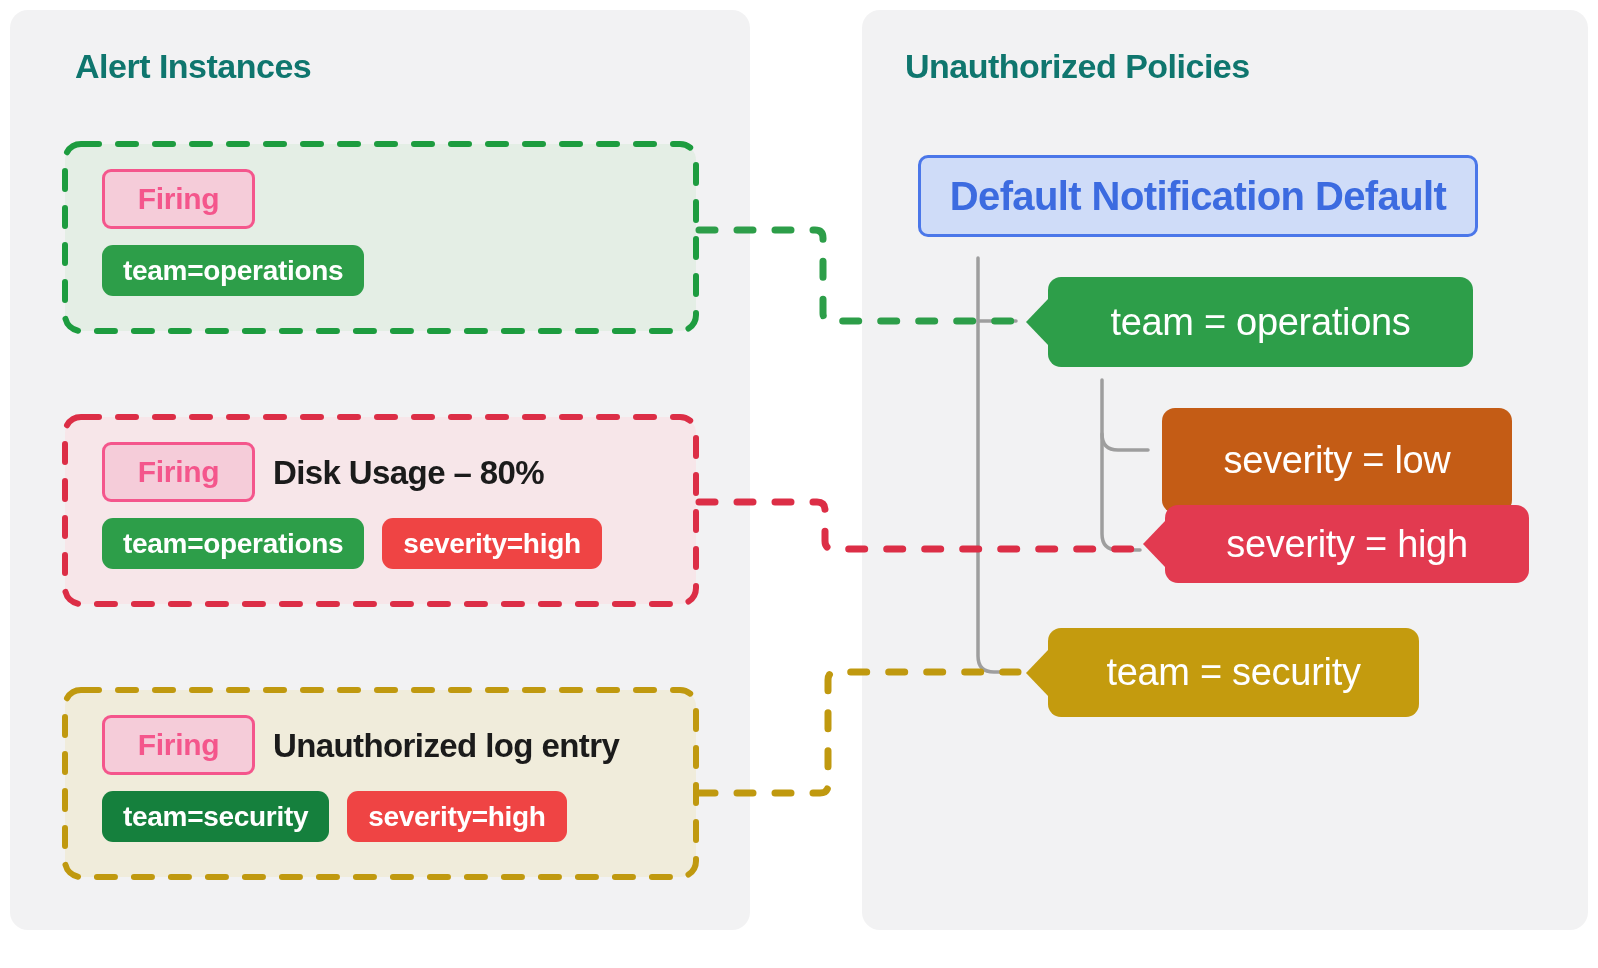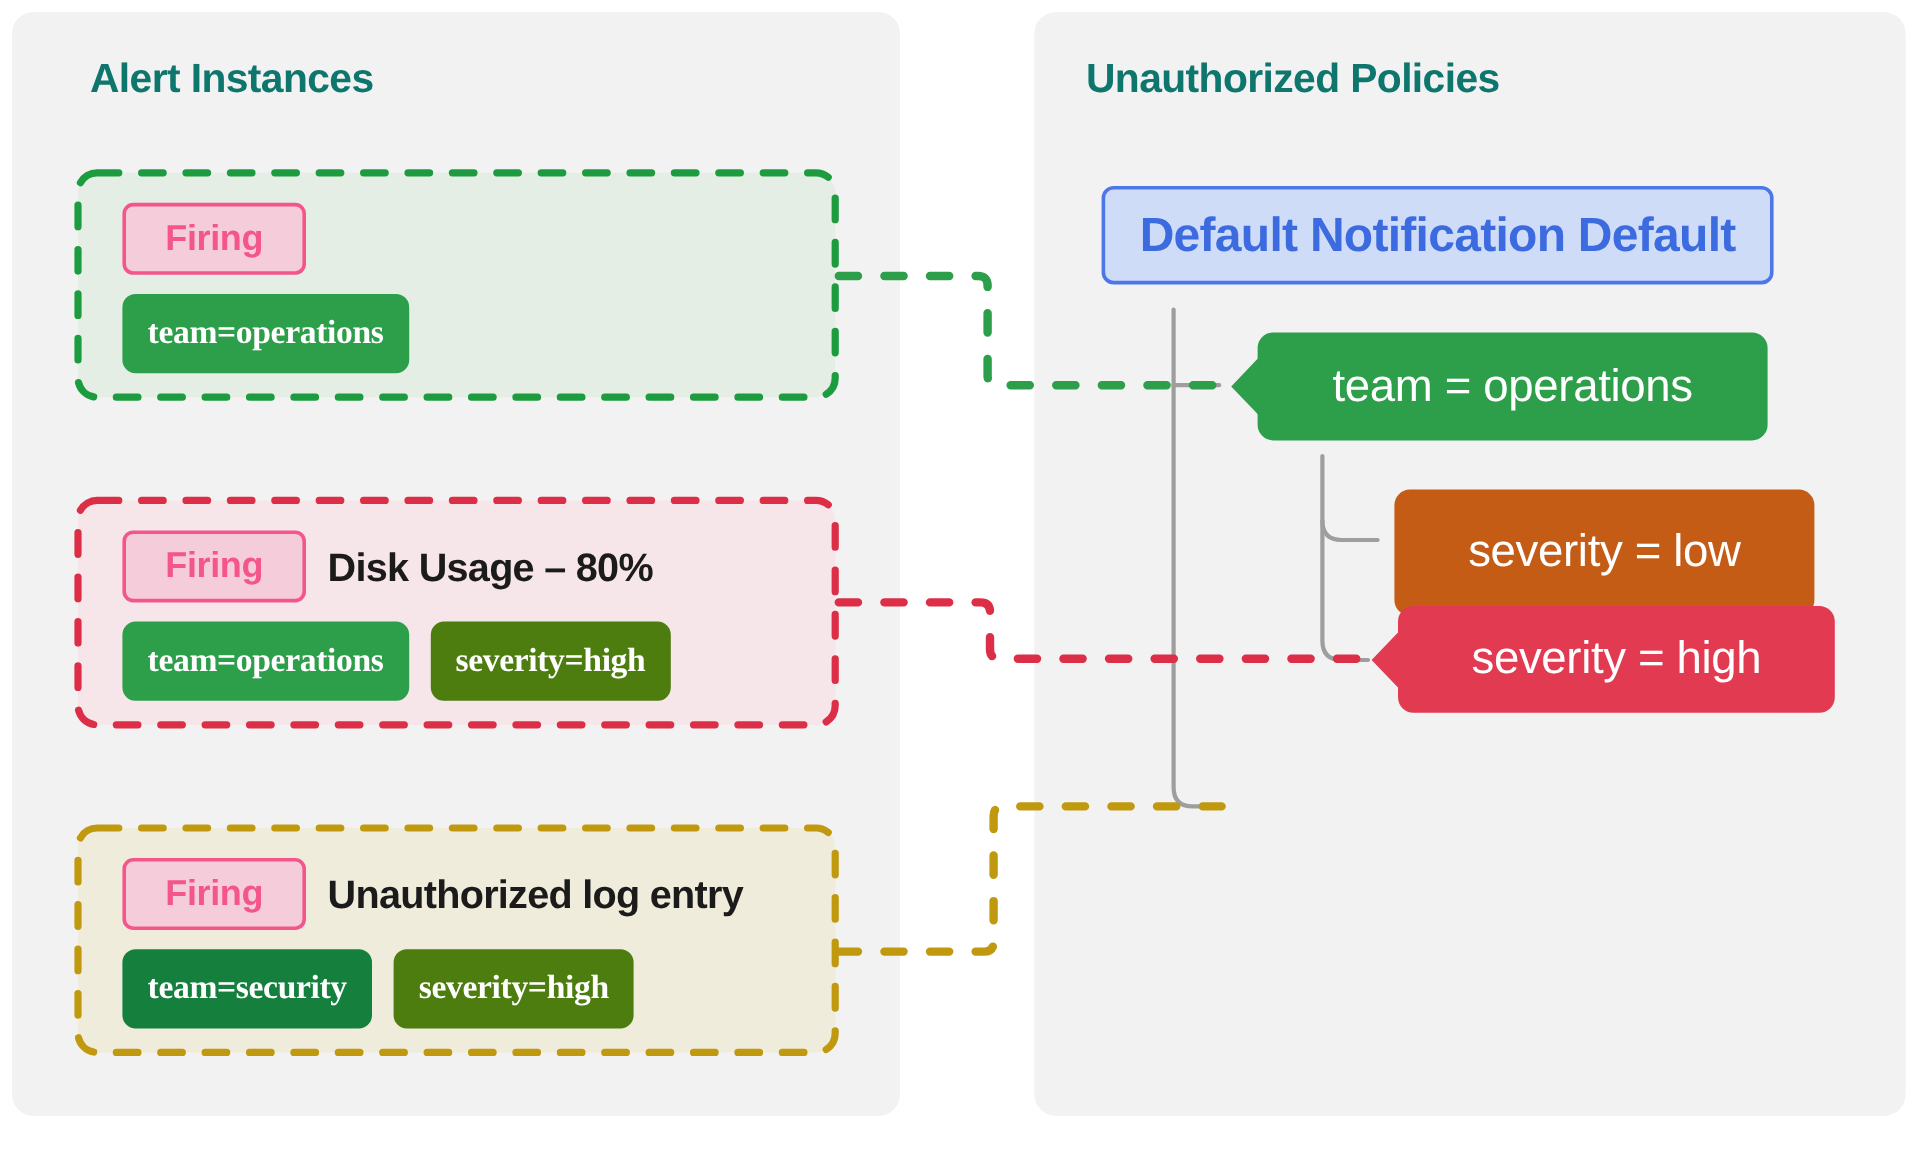--- a/index.html
+++ b/index.html
@@ -31,26 +31,26 @@
     border:3px solid #f4568c;background:#f5ccd9;color:#f4568c;
     border-radius:9px;display:flex;align-items:center;justify-content:center;
     font-size:30px;font-weight:700;letter-spacing:-0.3px;
   }
   .card-title{
     position:absolute;font-size:33px;font-weight:700;color:#1b1b1b;
     letter-spacing:-0.6px;white-space:nowrap;transform:translateY(-50%);
   }
   .chip-row{position:absolute;display:flex;gap:18px;}
   .chip{
-    height:66px;border-radius:11px;display:flex;align-items:center;
+    height:51px;border-radius:11px;display:flex;align-items:center;
     padding:0 21px;color:#ffffff;font-size:28px;font-weight:700;
-    letter-spacing:-0.3px;white-space:nowrap;font-family:Liberation Serif, serif;
+    letter-spacing:-0.3px;white-space:nowrap;
   }
   .chip.green{background:#2d9e49;}
-  .chip.red{background:#4d7c0f;}
+  .chip.red{background:#ef4444;}
   .chip.gold{background:#15803d;}
   .policy-root{
     position:absolute;left:918px;top:155px;width:560px;height:82px;box-sizing:border-box;
     border:3px solid #4b77e9;background:#cfdcf8;border-radius:10px;
     display:flex;align-items:center;justify-content:center;
     color:#3c6be0;font-size:40px;font-weight:700;letter-spacing:-0.6px;white-space:nowrap;
   }
   .matcher{
     position:absolute;border-radius:13px;display:flex;align-items:center;justify-content:center;
     color:#ffffff;font-size:38px;font-weight:400;letter-spacing:-0.3px;white-space:nowrap;
@@ -113,16 +113,17 @@
     <div class="chip gold">team=security</div>
     <div class="chip red">severity=high</div>
   </div>
 
   <div class="content policy-root">Default Notification Default</div>
 
   <div class="content matcher green ptip" style="left:1048px;top:277px;width:425px;height:90px;">team = operations</div>
 
   <div class="content matcher orange" style="left:1162px;top:408px;width:350px;height:105px;">severity = low</div>
 
-  <div class="content matcher red ptip" style="left:1165px;top:505px;width:364px;height:89px;text-align:right;">severity = high</div>
+  <div class="content matcher red ptip" style="left:1165px;top:505px;width:364px;height:78px;text-align:right;">severity = high</div>
 
+  <div class="content matcher gold ptip" style="left:1048px;top:628px;width:371px;height:89px;">team = security</div>
 
 </div>
 
 </body></html>

